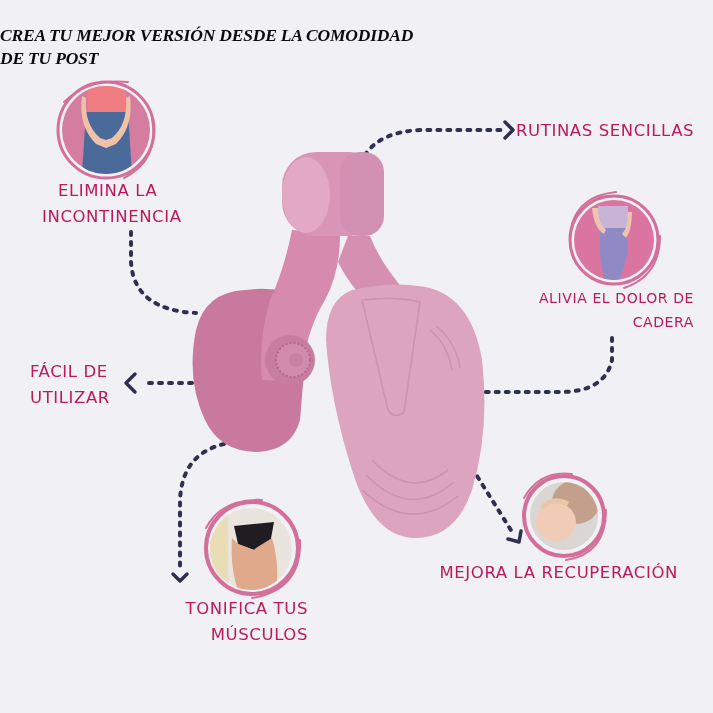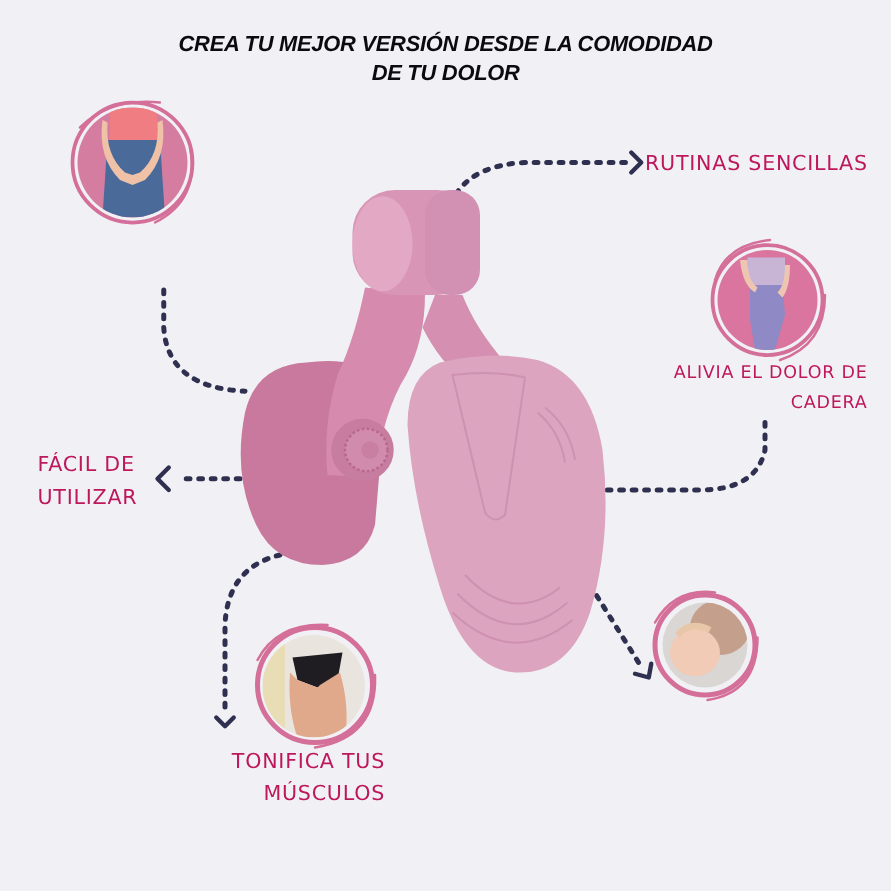--- a/index.html
+++ b/index.html
@@ -5,23 +5,23 @@
     html, body { margin: 0; padding: 0; }
     body {
       width: 713px; height: 713px; overflow: hidden;
       background: #f1f1f5;
       font-family: "Liberation Sans", "DejaVu Sans", sans-serif;
       position: relative;
     }
     .stage { position: absolute; left: 0; top: 0; width: 713px; height: 713px; }
     .title {
       position: absolute; left: 0; top: 24px; width: 713px;
-      text-align: center; font-weight: 900; font-style: italic;
+      font-weight: 900; font-style: italic;
       font-size: 17.5px; line-height: 23px; color: #0b0b0d;
-      font-family: Liberation Sans, sans-serif; letter-spacing: -0.2px;
+      font-family: Liberation Serif, serif; letter-spacing: -0.2px;
     }
     .title span { display: block; }
     .label {
       position: absolute; color: #be185d; font-size: 16.5px; line-height: 26px;
       letter-spacing: 0.6px; font-family: "DejaVu Sans", sans-serif;
     }
     .label span { display: block; }
     .label.center { text-align: right; }
     .label.small { font-size: 14px; line-height: 24px; }
     svg.overlay { position: absolute; left: 0; top: 0; }
@@ -29,21 +29,21 @@
       position: absolute; border-radius: 50%; overflow: hidden;
     }
   </style>
 </head>
 <body>
 
 <div class="stage">
 
   <div class="title">
     <span>CREA TU MEJOR VERSIÓN DESDE LA COMODIDAD</span>
-    <span>DE TU DOLOR</span>
+    <span>DE TU POST</span>
   </div>
 
   <svg class="overlay" width="713" height="713" viewBox="0 0 713 713">
     <g fill="none" stroke="#2f3050" stroke-width="4" stroke-linecap="round" stroke-dasharray="3 7">
 
       <path d="M131 232 L131 262 Q134 310 196 313"></path>
 
       <path d="M365 155 Q380 132 420 130 L502 130"></path>
 
       <path d="M612 338 L612 360 Q605 392 560 392 L485 392"></path>
@@ -138,20 +138,24 @@
   </div>
 
   <div class="photo" style="left:530px;top:482px;width:68px;height:68px;background:#dad6d3;">
     <svg width="68" height="68" viewBox="0 0 68 68">
       <ellipse cx="46" cy="20" rx="24" ry="22" fill="#c49f8c"></ellipse>
       <ellipse cx="26" cy="40" rx="20" ry="19" fill="#f2cbb6"></ellipse>
       <path d="M12 26 Q22 14 38 22" stroke="#e8c7a8" stroke-width="5" fill="none"></path>
     </svg>
   </div>
 
+  <div class="label" style="left:42px;top:178px;">
+    <span style="padding-left:16px;">ELIMINA LA</span>
+    <span>INCONTINENCIA</span>
+  </div>
 
   <div class="label" style="left:516px;top:118px;">
     <span>RUTINAS SENCILLAS</span>
   </div>
 
   <div class="label small center" style="left:534px;top:286px;width:160px;">
     <span>ALIVIA EL DOLOR DE</span>
     <span>CADERA</span>
   </div>
 
@@ -159,14 +163,15 @@
     <span>FÁCIL DE</span>
     <span>UTILIZAR</span>
   </div>
 
   <div class="label center" style="left:148px;top:596px;width:160px;">
     <span>TONIFICA TUS</span>
     <span>MÚSCULOS</span>
   </div>
 
   <div class="label center" style="left:398px;top:560px;width:280px;">
+    <span>MEJORA LA RECUPERACIÓN</span>
   </div>
 </div>
 
 </body></html>

